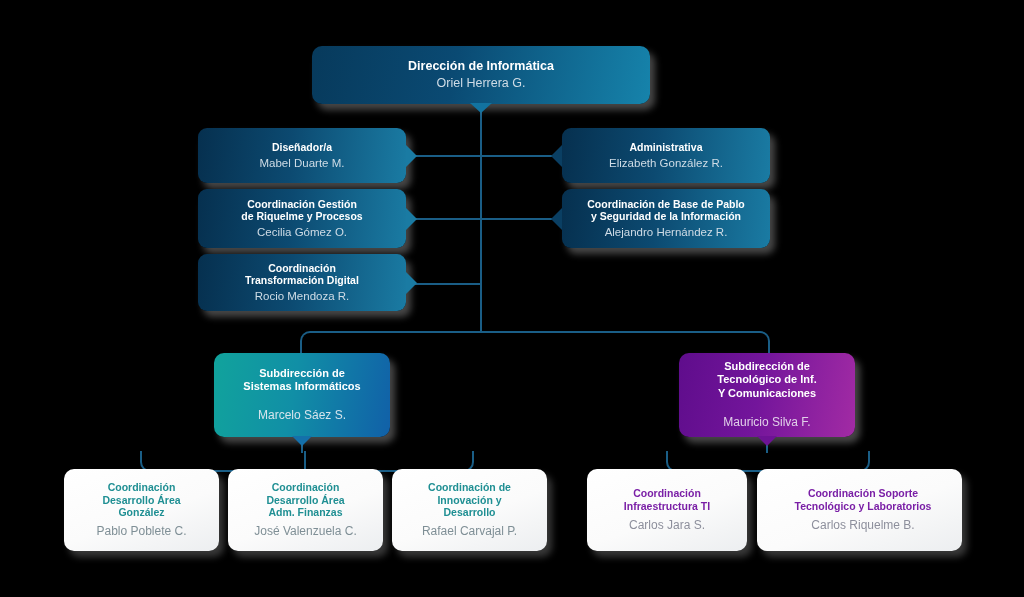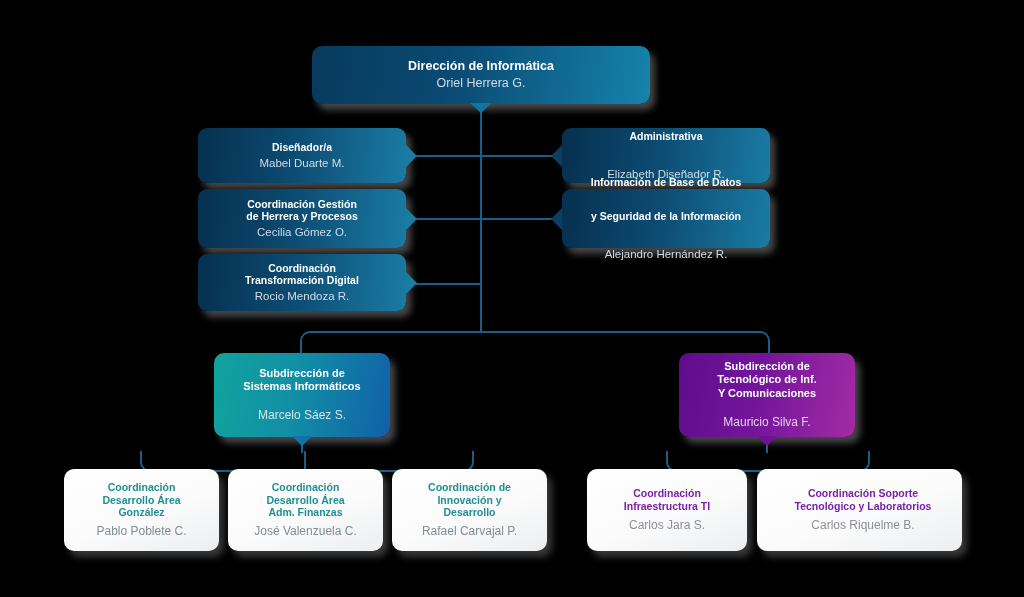--- a/index.html
+++ b/index.html
@@ -103,21 +103,20 @@
     width: 0; height: 0;
     border-top: 11px solid transparent;
     border-bottom: 11px solid transparent;
     border-left: 11px solid #1a7ba3;
   }
 
   
   .node-right {
     width: 208px;
     background: linear-gradient(95deg, #06304f 0%, #0c4a71 45%, #1a7ba3 100%);
-    gap: 22px;
   }
   .node-right .ttl { font-size: 10.5px; }
   .node-right .sub { font-size: 11.5px; }
   .node-right::after {
     content: "";
     position: absolute;
     left: -11px; top: 50%; margin-top: -11px;
     width: 0; height: 0;
     border-top: 11px solid transparent;
     border-bottom: 11px solid transparent;
@@ -207,37 +206,37 @@
     <div class="sub">Mabel Duarte M.</div>
   </div>
 
   <div class="node node-dark" id="node-root">
     <div class="ttl">Dirección de Informática</div>
     <div class="sub">Oriel Herrera G.</div>
   </div>
 
   <div class="node node-dark node-left" id="node-calidad">
     <div class="ttl">Coordinación Gestión</div>
-    <div class="ttl">de Herrera y Procesos</div>
+    <div class="ttl">de Riquelme y Procesos</div>
     <div class="sub">Cecilia Gómez O.</div>
   </div>
 
   <div class="node node-dark node-left" id="node-transformacion">
     <div class="ttl">Coordinación</div>
     <div class="ttl">Transformación Digital</div>
     <div class="sub">Rocio Mendoza R.</div>
   </div>
 
   <div class="node node-dark node-right" id="node-administrativa">
     <div class="ttl">Administrativa</div>
-    <div class="sub">Elizabeth Diseñador R.</div>
+    <div class="sub">Elizabeth González R.</div>
   </div>
 
   <div class="node node-dark node-right" id="node-basedatos">
-    <div class="ttl">Información de Base de Datos</div>
+    <div class="ttl">Coordinación de Base de Pablo</div>
     <div class="ttl">y Seguridad de la Información</div>
     <div class="sub">Alejandro Hernández R.</div>
   </div>
 
   <div class="node node-sub" id="node-sub-sistemas">
     <div class="ttl">Subdirección de</div>
     <div class="ttl">Sistemas Informáticos</div>
     <div class="sub">Marcelo Sáez S.</div>
   </div>
 

